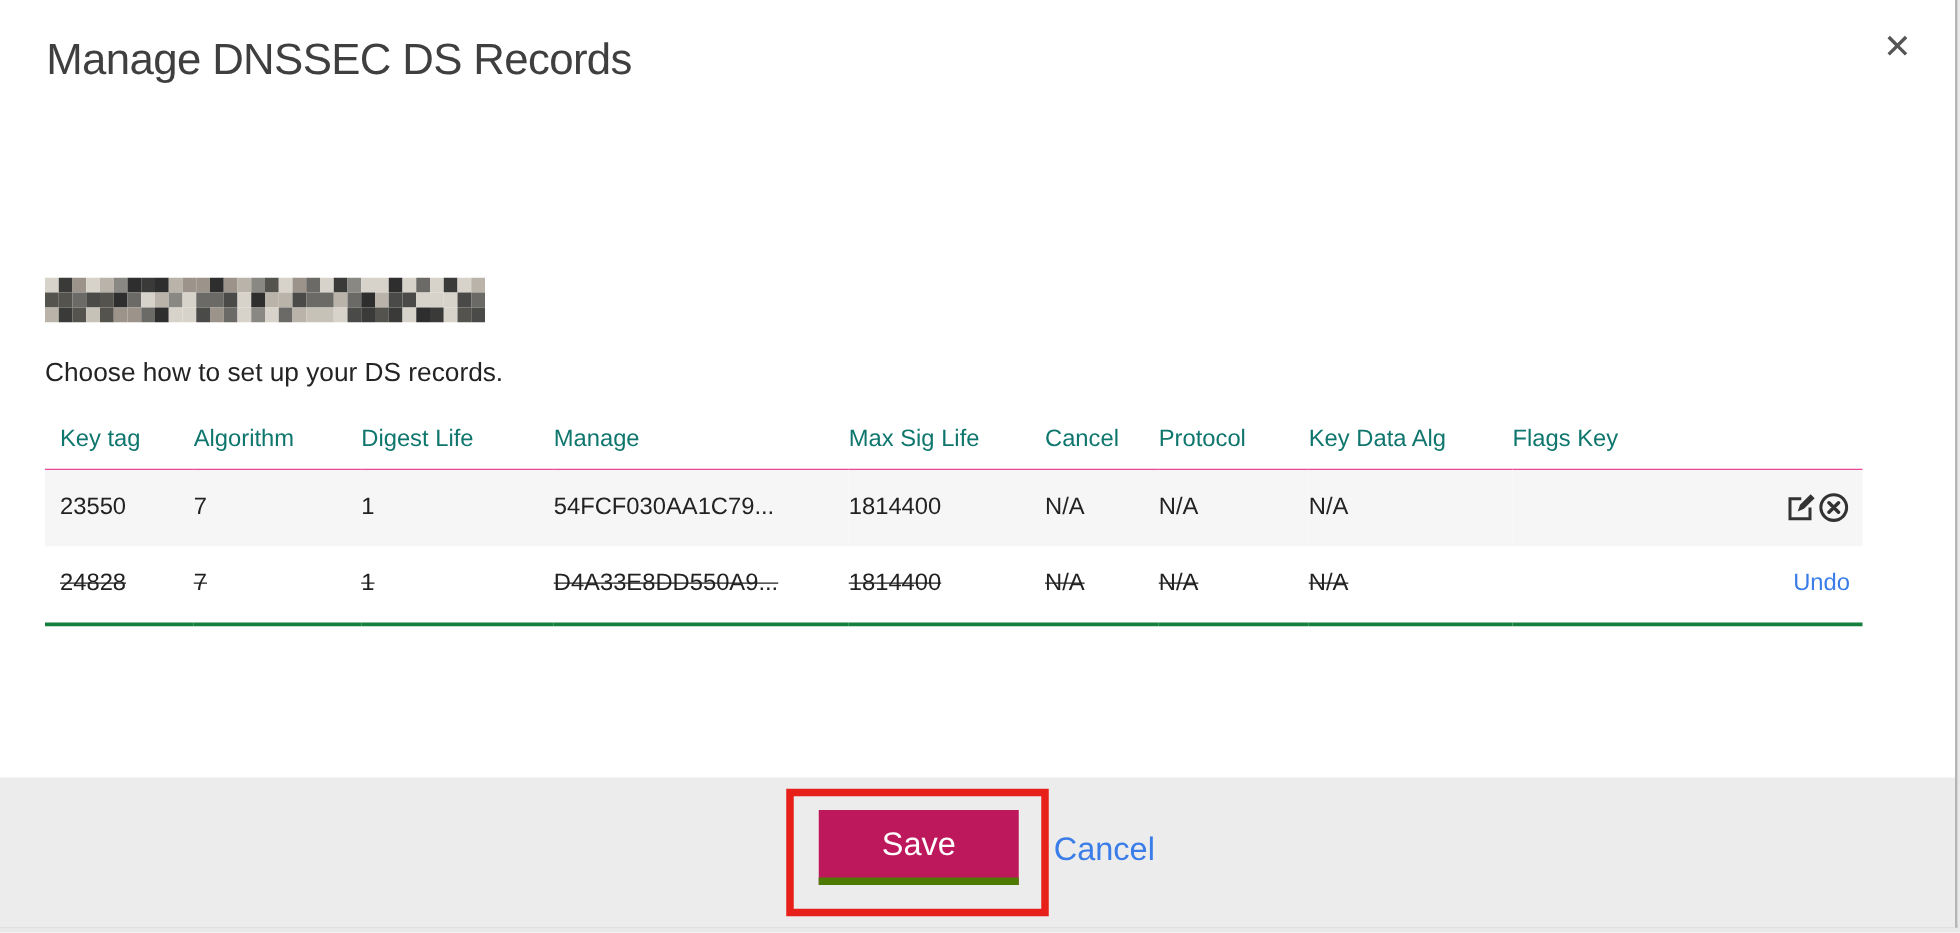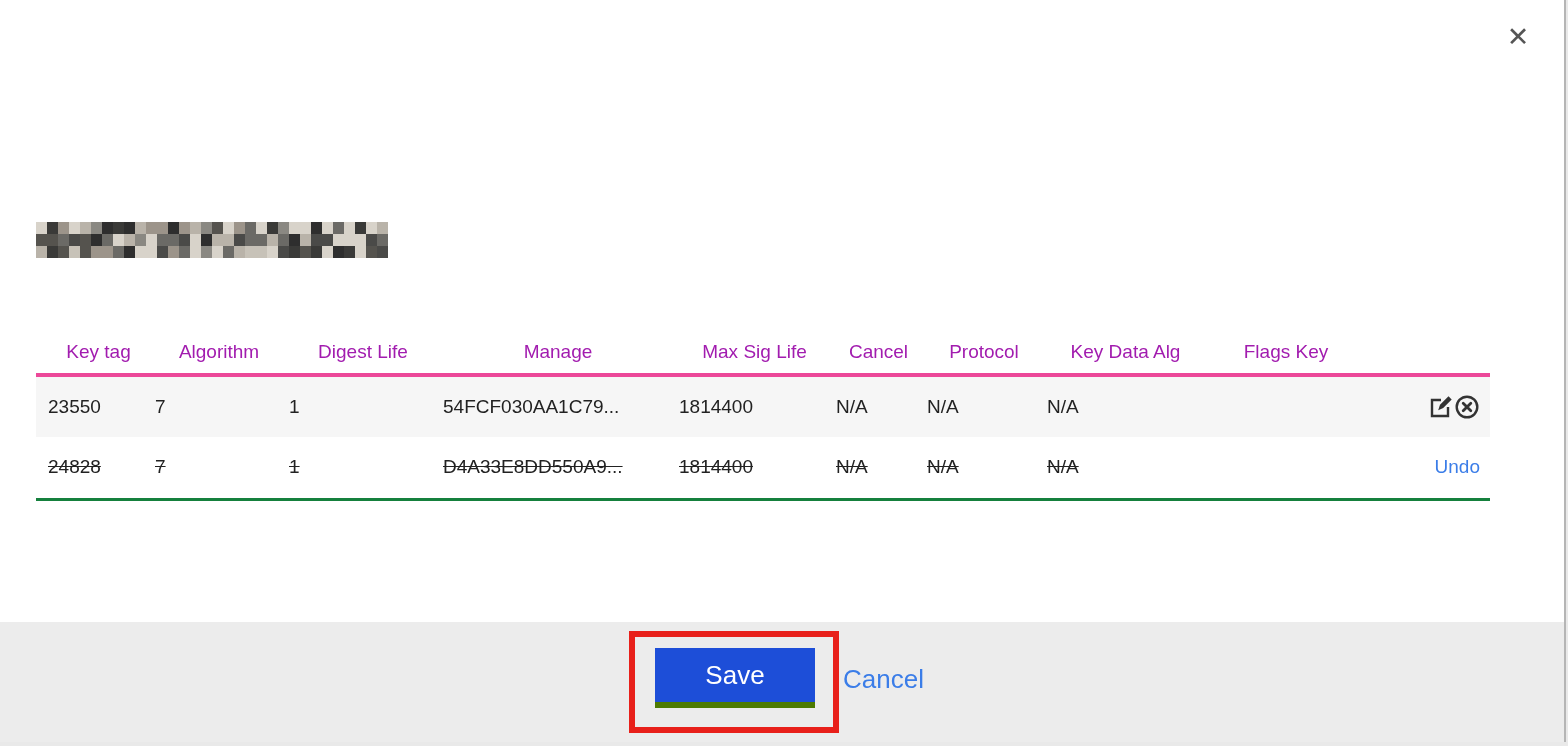--- a/index.html
+++ b/index.html
@@ -43,23 +43,23 @@
     font-size:21px; color:#232323;
   }
   
   .ds-table {
     position:absolute; left:36px; top:330px;
     width:1454px;
     border-collapse:collapse; table-layout:fixed;
     font-size:19px; color:#222;
   }
   .ds-table th {
-    text-align:center; font-weight:500; color:#a21caf;
+    text-align:left; font-weight:500; color:#0f766e;
     height:45px; vertical-align:middle;
-    border-bottom:4px solid #ec4899;
+    border-bottom:1px solid #ec4899;
     padding:0 6px 0 0;
   }
   .ds-table td {
     height:62px; vertical-align:middle;
     padding:0 6px 0 0;
   }
   .ds-table th:first-child, .ds-table td:first-child { padding-left:12px; }
   .row-current td { background:#f6f6f6; }
   .row-deleted td { border-bottom:3px solid #15803d; }
   .row-deleted .cellv { text-decoration:line-through; }
@@ -84,21 +84,21 @@
   }
   
   .footer {
     position:absolute; left:0; top:622px;
     width:1564px; height:120px;
     background:#ececec;
   }
   .save-btn {
     position:absolute; left:655px; top:26px;
     width:160px; height:60px;
-    background:#1d4ed8;
+    background:#be185d;
     border:none;
     border-bottom:6px solid #4d7a02;
     color:#ffffff;
     font-size:26px;
     font-family:inherit;
     cursor:pointer;
   }
   .cancel-link {
     position:absolute; left:843px; top:42px;
     font-size:26px; cursor:pointer; text-decoration:none;
@@ -109,20 +109,21 @@
     border:6px solid #e8201a;
     pointer-events:none;
   }
   a.blue { color:#3b7de8; }
 </style>
 </head>
 <body>
 
 <div class="window">
 
+  <h1 class="dialog-title">Manage DNSSEC DS Records</h1>
   <div class="close-btn">✕</div>
 
   <div class="redacted" id="redacted">
       <div class="blk" style="background: rgb(216, 211, 202);"></div>
       <div class="blk" style="background: rgb(58, 58, 56);"></div>
       <div class="blk" style="background: rgb(156, 148, 138);"></div>
       <div class="blk" style="background: rgb(216, 211, 202);"></div>
       <div class="blk" style="background: rgb(185, 179, 169);"></div>
       <div class="blk" style="background: rgb(138, 136, 130);"></div>
       <div class="blk" style="background: rgb(46, 46, 46);"></div>
@@ -210,20 +211,21 @@
       <div class="blk" style="background: rgb(85, 83, 78);"></div>
       <div class="blk" style="background: rgb(58, 58, 56);"></div>
       <div class="blk" style="background: rgb(216, 211, 202);"></div>
       <div class="blk" style="background: rgb(46, 46, 46);"></div>
       <div class="blk" style="background: rgb(58, 58, 56);"></div>
       <div class="blk" style="background: rgb(216, 211, 202);"></div>
       <div class="blk" style="background: rgb(85, 83, 78);"></div>
       <div class="blk" style="background: rgb(74, 74, 72);"></div>
     </div>
 
+  <div class="instruction">Choose how to set up your DS records.</div>
 
   <table class="ds-table">
     <colgroup>
       <col style="width:119px">
         <col style="width:134px">
         <col style="width:154px">
       <col style="width:236px">
         <col style="width:157px">
         <col style="width:91px">
       <col style="width:120px">

